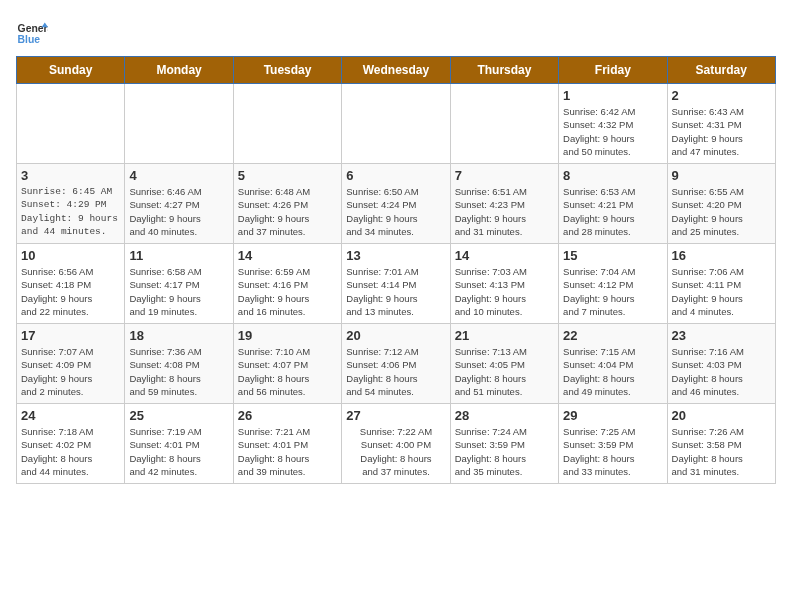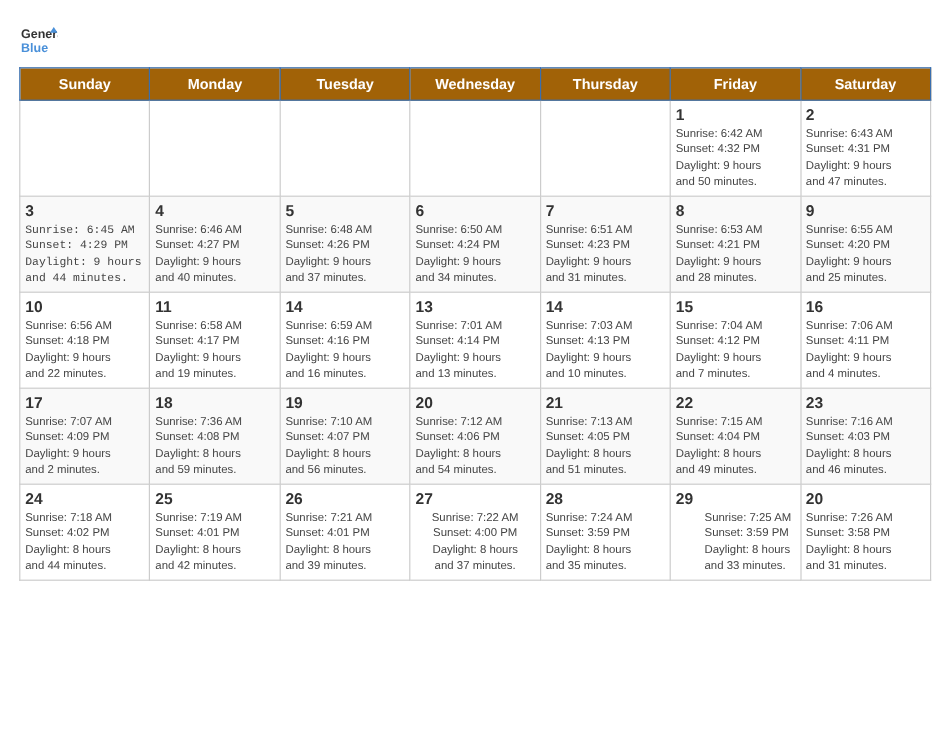--- a/index.html
+++ b/index.html
@@ -314,21 +314,21 @@
         </td>
         <td>
           <span class="day-num">28</span>
           <div class="day-info" style="white-space: pre-line;">Sunrise: 7:24 AM
 Sunset: 3:59 PM
 Daylight: 8 hours
 and 35 minutes.</div>
         </td>
         <td>
           <span class="day-num">29</span>
-          <div class="day-info" style="white-space: pre-line; margin-left: 24px;">Sunrise: 7:25 AM
+          <div class="day-info" style="white-space: pre-line;">Sunrise: 7:25 AM
 Sunset: 3:59 PM
 Daylight: 8 hours
 and 33 minutes.</div>
         </td>
         <td>
           <span class="day-num">20</span>
           <div class="day-info" style="white-space: pre-line;">Sunrise: 7:26 AM
 Sunset: 3:58 PM
 Daylight: 8 hours
 and 31 minutes.</div>

